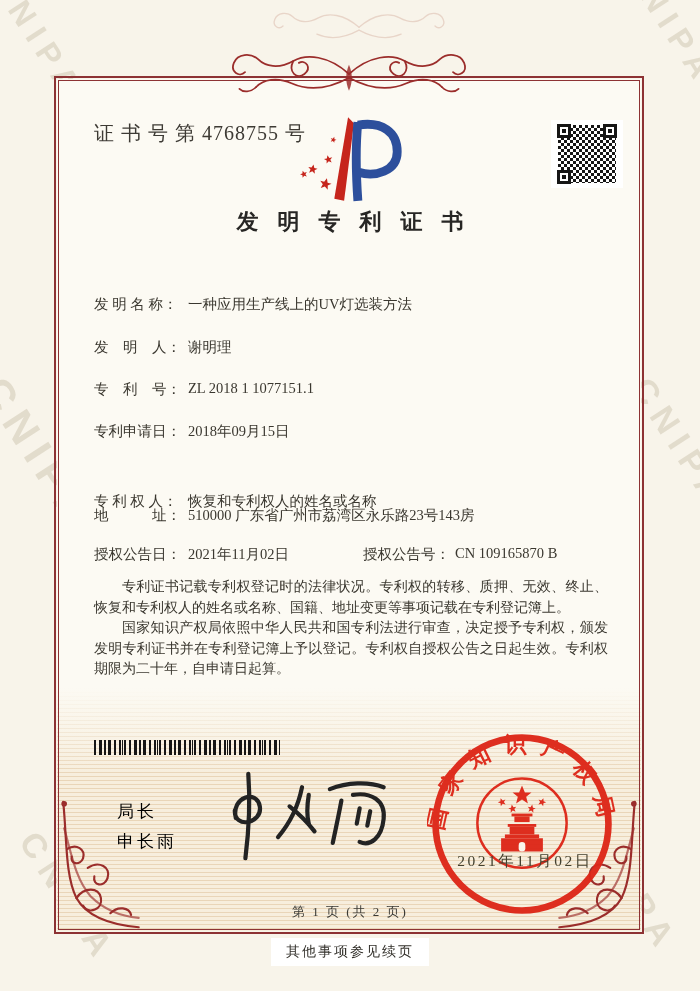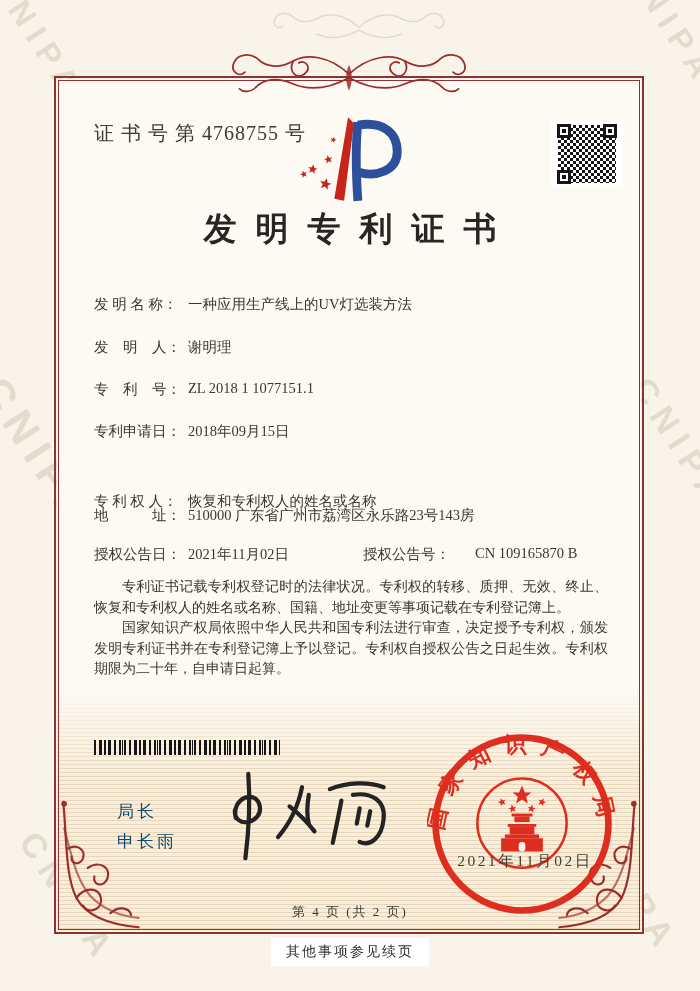--- a/index.html
+++ b/index.html
@@ -40,40 +40,40 @@
   .cert-no{left:94px;top:120px;font-size:20px;letter-spacing:1px;color:#3d3a34;z-index:4;}
   .logo{left:292px;top:114px;width:118px;height:94px;z-index:4;}
   .qr{left:551px;top:120px;width:72px;height:68px;background:#fff;z-index:4;padding:0;}
   .qr-inner{position:absolute;left:7px;top:5px;width:58px;height:58px;
     background:conic-gradient(#161616 25%,transparent 0 50%,#161616 0 75%,transparent 0) 0 0/6px 6px;}
   .finder{position:absolute;width:14px;height:14px;border:3px solid #161616;background:#fff;box-sizing:border-box;}
   .finder::after{content:"";position:absolute;inset:2px;background:#161616;}
   .f-tl{left:-1px;top:-1px;} .f-tr{right:-1px;top:-1px;} .f-bl{left:-1px;bottom:-1px;}
   .title{
     left:0;top:207px;width:700px;text-align:center;z-index:4;
-    font-size:33px;font-weight:bold;color:#272624;
+    font-size:22px;font-weight:bold;color:#272624;
     letter-spacing:19px;padding-left:19px;box-sizing:border-box;
   }
   
   .row{position:absolute;left:94px;width:520px;font-size:14.5px;color:#3a372f;z-index:4;}
   .row .val{position:absolute;left:94px;top:0;white-space:nowrap;}
   .row .lbl2{position:absolute;left:269px;top:0;}
-  .row .val2{position:absolute;left:381px;top:0;white-space:nowrap;}
+  .row .val2{position:absolute;left:361px;top:0;white-space:nowrap;}
   
   .paras{left:94px;top:577px;width:514px;z-index:4;font-size:14px;line-height:20.6px;
     text-align:justify;color:#3a372f;}
   .paras p{margin:0;text-indent:2em;}
   
   .barcode{left:94px;top:740px;width:186px;height:15px;z-index:4;
     background-image:
       repeating-linear-gradient(90deg,#151515 0 2px,transparent 2px 5px),
       repeating-linear-gradient(90deg,#151515 0 1px,transparent 1px 7px);}
   .signer{left:117px;top:797px;z-index:5;
     font-family:"Liberation Sans","DejaVu Sans",sans-serif;
-    font-size:17px;color:#0c4a6e;letter-spacing:3px;line-height:30px;}
+    font-size:17px;color:#000000;letter-spacing:3px;line-height:30px;}
   .handwriting{left:203px;top:768px;width:200px;height:96px;z-index:5;}
   .seal{left:427px;top:729px;width:190px;height:190px;z-index:4;opacity:.96;}
   .seal-date{left:433px;top:851px;width:184px;z-index:6;font-size:15.5px;
     letter-spacing:2.5px;color:#44412f;text-align:center;white-space:nowrap;}
   .page-num{left:0;top:903px;width:700px;text-align:center;font-size:13px;
     letter-spacing:2px;color:#3b3a35;z-index:4;}
   .footer-note{left:271px;top:938px;background:#ffffff;padding:5px 15px;
     font-size:14px;letter-spacing:2px;color:#33312b;z-index:4;}
 </style>
 </head>
@@ -234,14 +234,14 @@
     <rect x="-8" y="-7" width="16" height="6"></rect>
     <rect x="-15" y="1" width="30" height="3"></rect>
     <rect x="-13" y="4" width="26" height="8"></rect>
     <rect x="-18" y="12" width="36" height="4"></rect>
     <path d="M-22,16 h44 v14 h-44 z"></path>
     <rect x="-3.5" y="20" width="7" height="10" rx="3.5" fill="#fbf7ee"></rect>
   </g>
 </svg>
 <div class="abs seal-date">2021年11月02日</div>
 
-<div class="abs page-num">第 4 页 (共 2 页)</div>
+<div class="abs page-num">第 1 页 (共 2 页)</div>
 <div class="abs footer-note">其他事项参见续页</div>
 
 </body></html>

